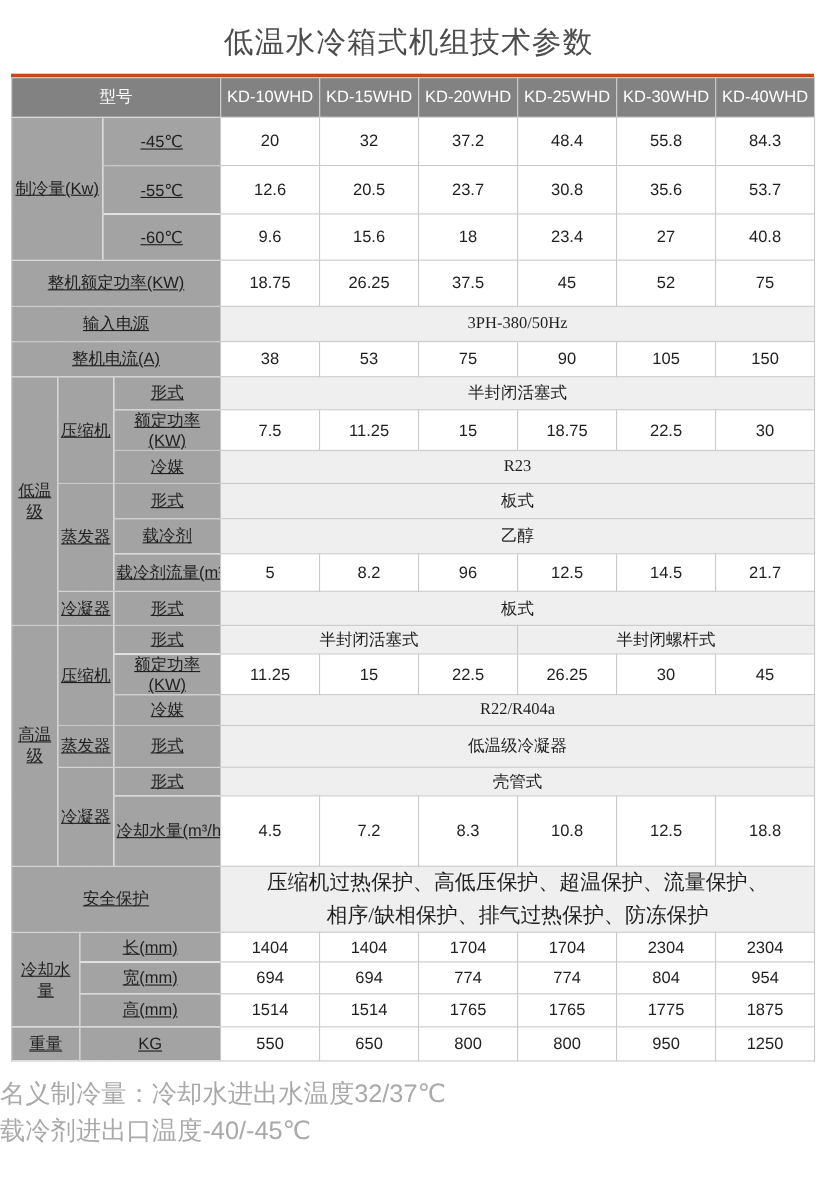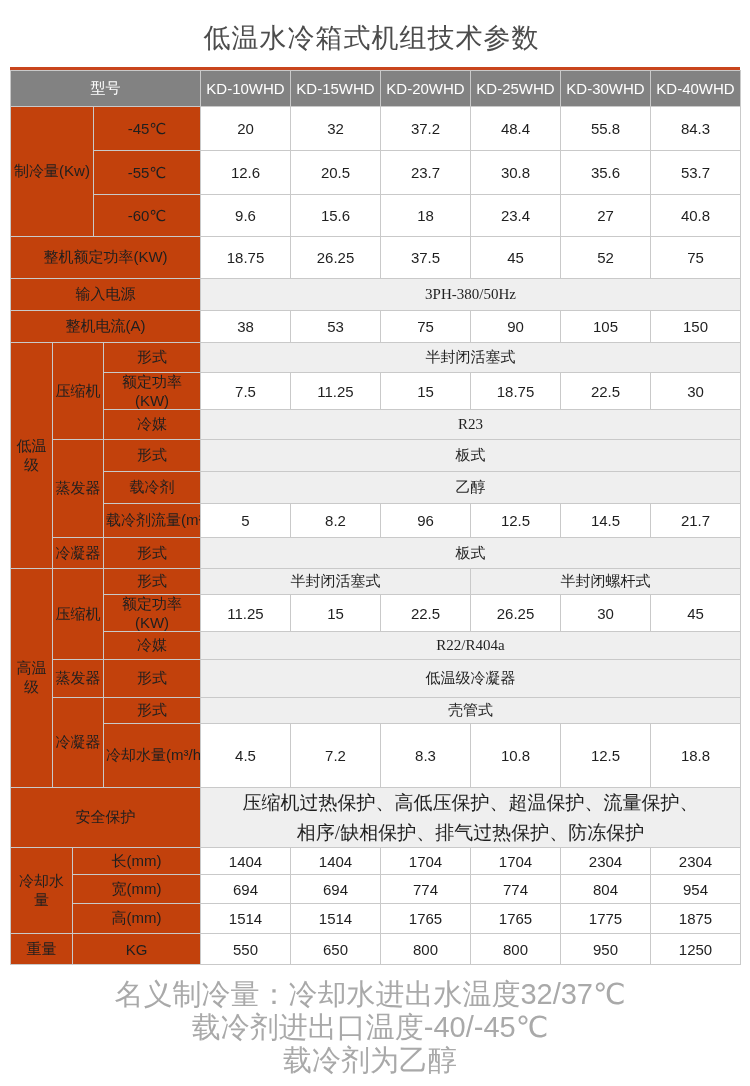--- a/index.html
+++ b/index.html
@@ -39,42 +39,43 @@
     padding:0 2px;
     overflow:hidden;
   }
   td.hd {
     background:#828282;
     color:#ffffff;
     border:2px solid #f7f7f7;
     font-size:15px;
   }
   td.lbl {
-    background:#c2410c;
+    background:#a3a3a3;
     border-color:#d8d8d8;
+    text-decoration:underline;
   }
   td.v {
     background:#ffffff;
     font-size:16px;
   }
   td.mv {
     background:#efefef;
     border-color:#d8d8d8;
     font-size:15px;
     font-family:Liberation Serif, serif;
   }
   td.small  { font-size:13px; white-space:nowrap; padding:0; }
   td.small2 { font-size:14px; white-space:nowrap; padding:0; }
   .safety-line { line-height:1.55; font-size:19px; }
 
   .notes {
     width:740px;
     margin-top:13px;
-    text-align:center;
-    font-size:29px;
+    text-align:left;
+    font-size:23px;
     line-height:33px;
     color:#a9a9a9;
   }
 </style>
 </head>
 <body>
 
 <div class="page">
 
   <div class="title">低温水冷箱式机组技术参数</div>
@@ -289,16 +290,15 @@
           <td class="v">800</td>
           <td class="v">950</td>
           <td class="v">1250</td>
         </tr>
   </tbody>
     </table>
 
   <div class="notes">
     <div>名义制冷量：冷却水进出水温度32/37℃</div>
     <div>载冷剂进出口温度-40/-45℃</div>
-    <div>载冷剂为乙醇</div>
   </div>
 
 </div>
 
 </body></html>

